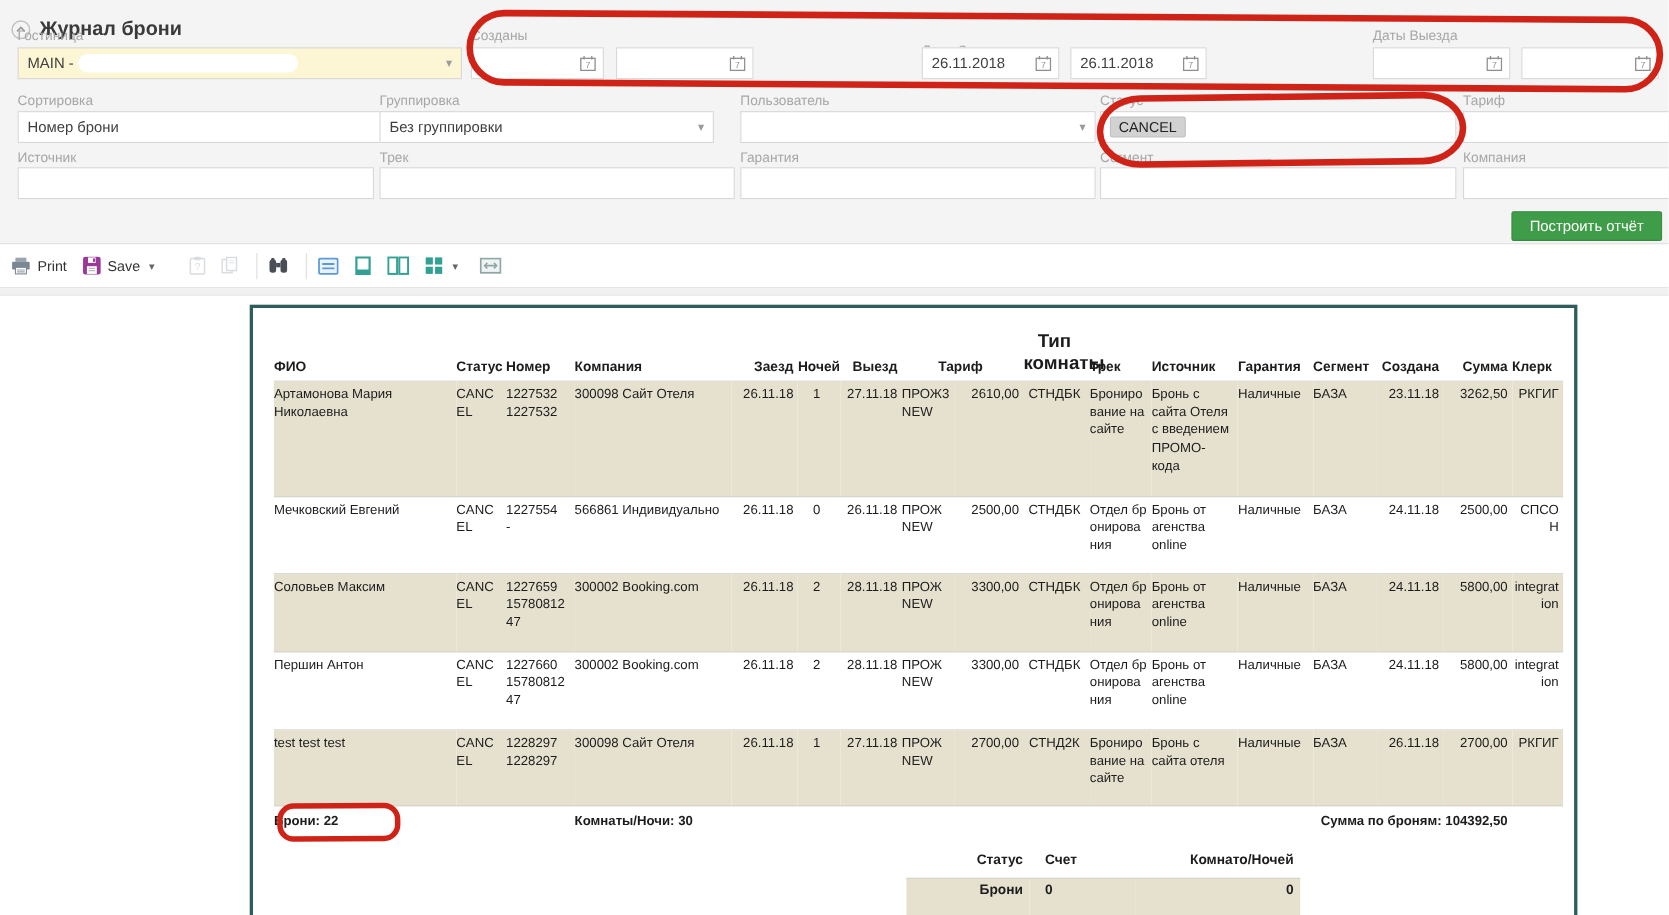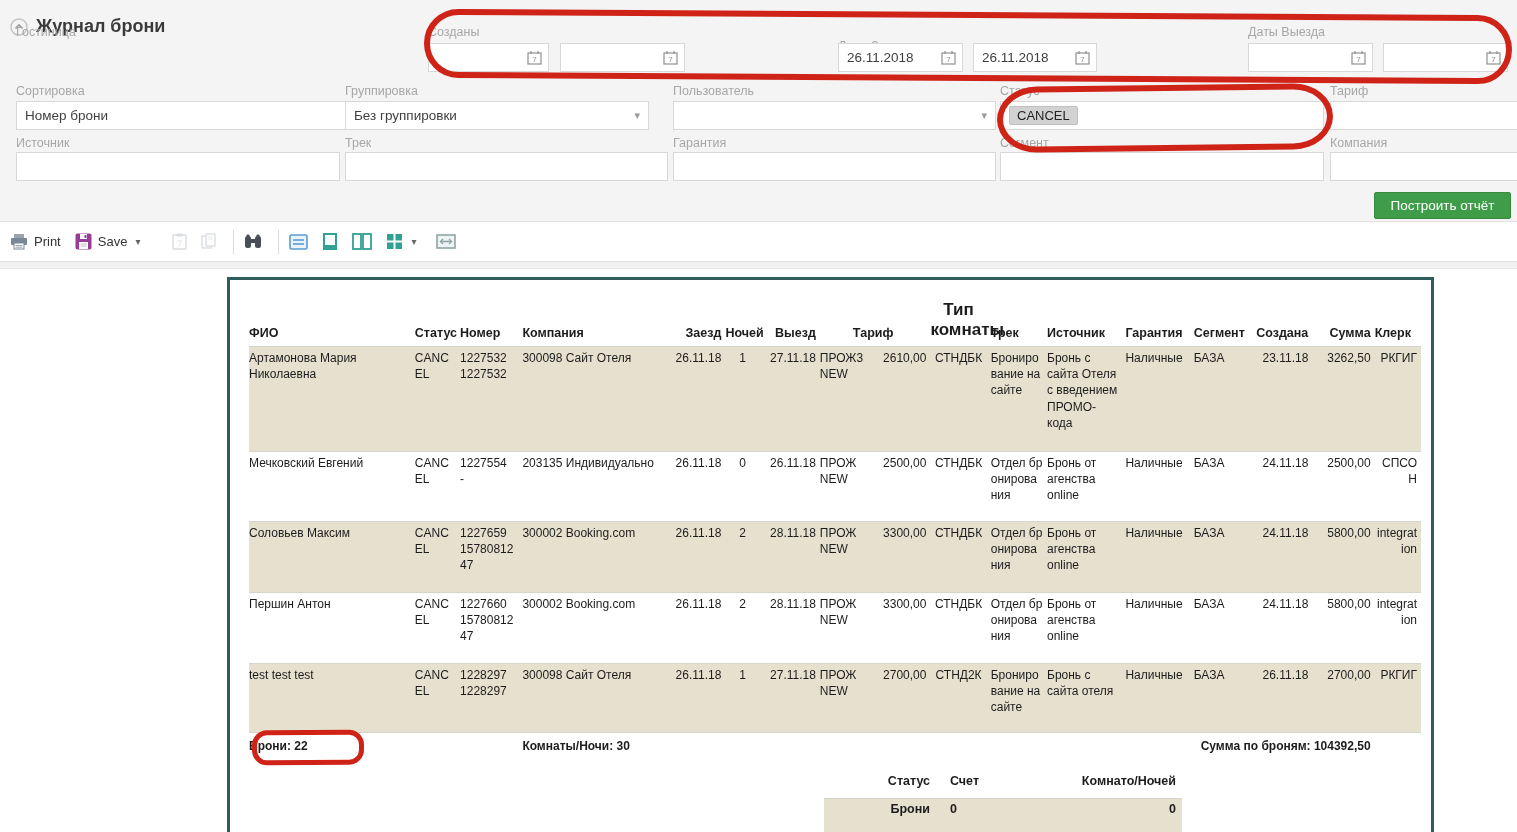--- a/index.html
+++ b/index.html
@@ -88,20 +88,24 @@
       <polyline points="5.5,10.5 9,7 12.5,10.5" fill="none" stroke="#9a9a9a" stroke-width="1.6"></polyline>
     </svg>
     <span class="page-title">Журнал брони</span>
   </div>
 
   <span class="f-label" style="left:16px;top:25px">Гостиница</span>
   <span class="f-label" style="left:428px;top:25px">Созданы</span>
   <span class="f-label" style="left:838px;top:39px">Даты Заезда</span>
   <span class="f-label" style="left:1248px;top:25px">Даты Выезда</span>
 
+  <div class="f-field select yellow" style="left:16px;top:43px;width:404px">
+    <span>MAIN -</span>
+    <span class="redact-blob"></span>
+  </div>
 
   <div class="f-field" style="left:428px;top:43px;width:121px">
     <span></span>
     <svg class="cal-ico" width="15" height="15" viewBox="0 0 15 15">
         <rect x="1" y="3" width="13" height="11" fill="none" stroke="#8f8f8f" stroke-width="1.2"></rect>
         <line x1="4" y1="1" x2="4" y2="4" stroke="#8f8f8f" stroke-width="1.2"></line>
         <line x1="11" y1="1" x2="11" y2="4" stroke="#8f8f8f" stroke-width="1.2"></line>
         <text x="7.5" y="12" font-size="8" fill="#8f8f8f" text-anchor="middle">7</text>
       </svg>
   </div>
@@ -349,21 +353,21 @@
             <td class="c-left">БАЗА</td>
             <td class="c-right">23.11.18</td>
             <td class="c-right">3262,50</td>
             <td class="c-right c-break">РКГИГ</td>
           </tr>
           <tr>
             <td class="c-left">Мечковский Евгений</td>
             <td class="c-left c-break">CANCEL</td>
             <td class="c-left c-break c-pre">1227554
 -</td>
-            <td class="c-left">203135 Индивидуально</td>
+            <td class="c-left">566861 Индивидуально</td>
             <td class="c-right">26.11.18</td>
             <td class="c-center">0</td>
             <td class="c-right">26.11.18</td>
             <td class="c-left c-break">ПРОЖ NEW</td>
             <td class="c-right">2500,00</td>
             <td class="c-center">СТНДБК</td>
             <td class="c-left c-break">Отдел бронирования</td>
             <td class="c-left c-wrap">Бронь от агенства online</td>
             <td class="c-left">Наличные</td>
             <td class="c-left">БАЗА</td>

